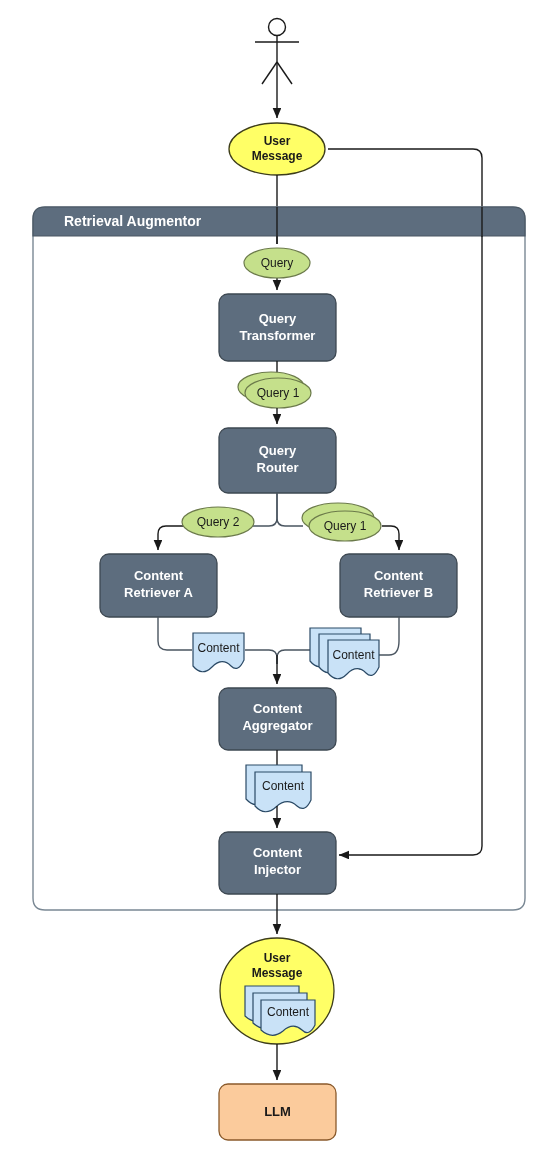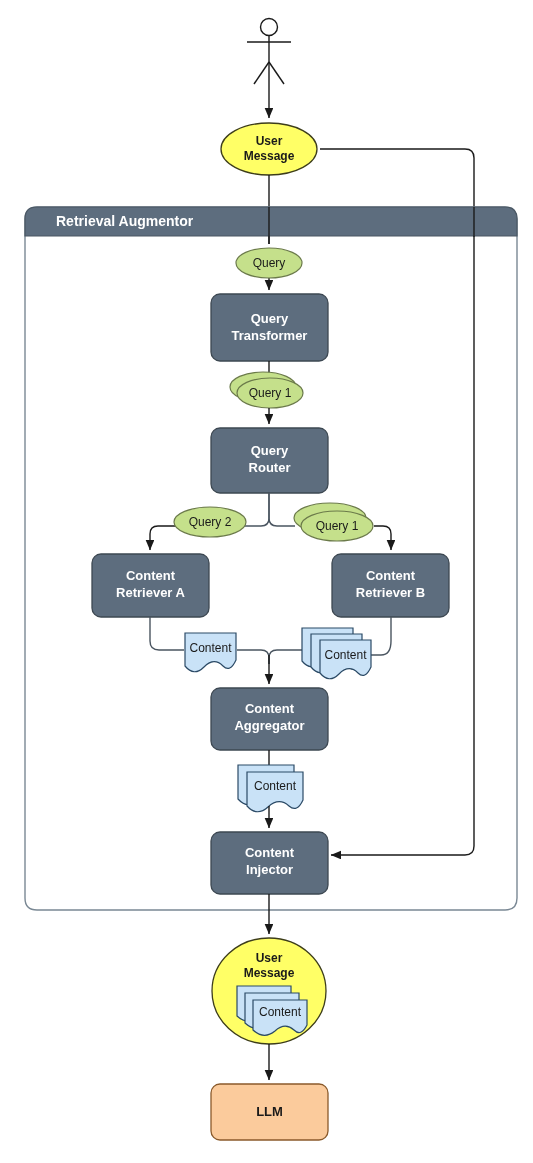--- a/index.html
+++ b/index.html
@@ -9,21 +9,21 @@
   }
   body {
     width: 533px;
     height: 1163px;
     font-family: "Liberation Sans", sans-serif;
     position: relative;
     overflow: hidden;
   }
   #diagram-root {
     position: absolute;
-    left: 4px;
+    left: 12px;
     top: 0;
     width: 509px;
     height: 1163px;
   }
   svg.diagram-canvas {
     display: block;
     width: 533px;
     height: 1163px;
   }
   .node-label {

